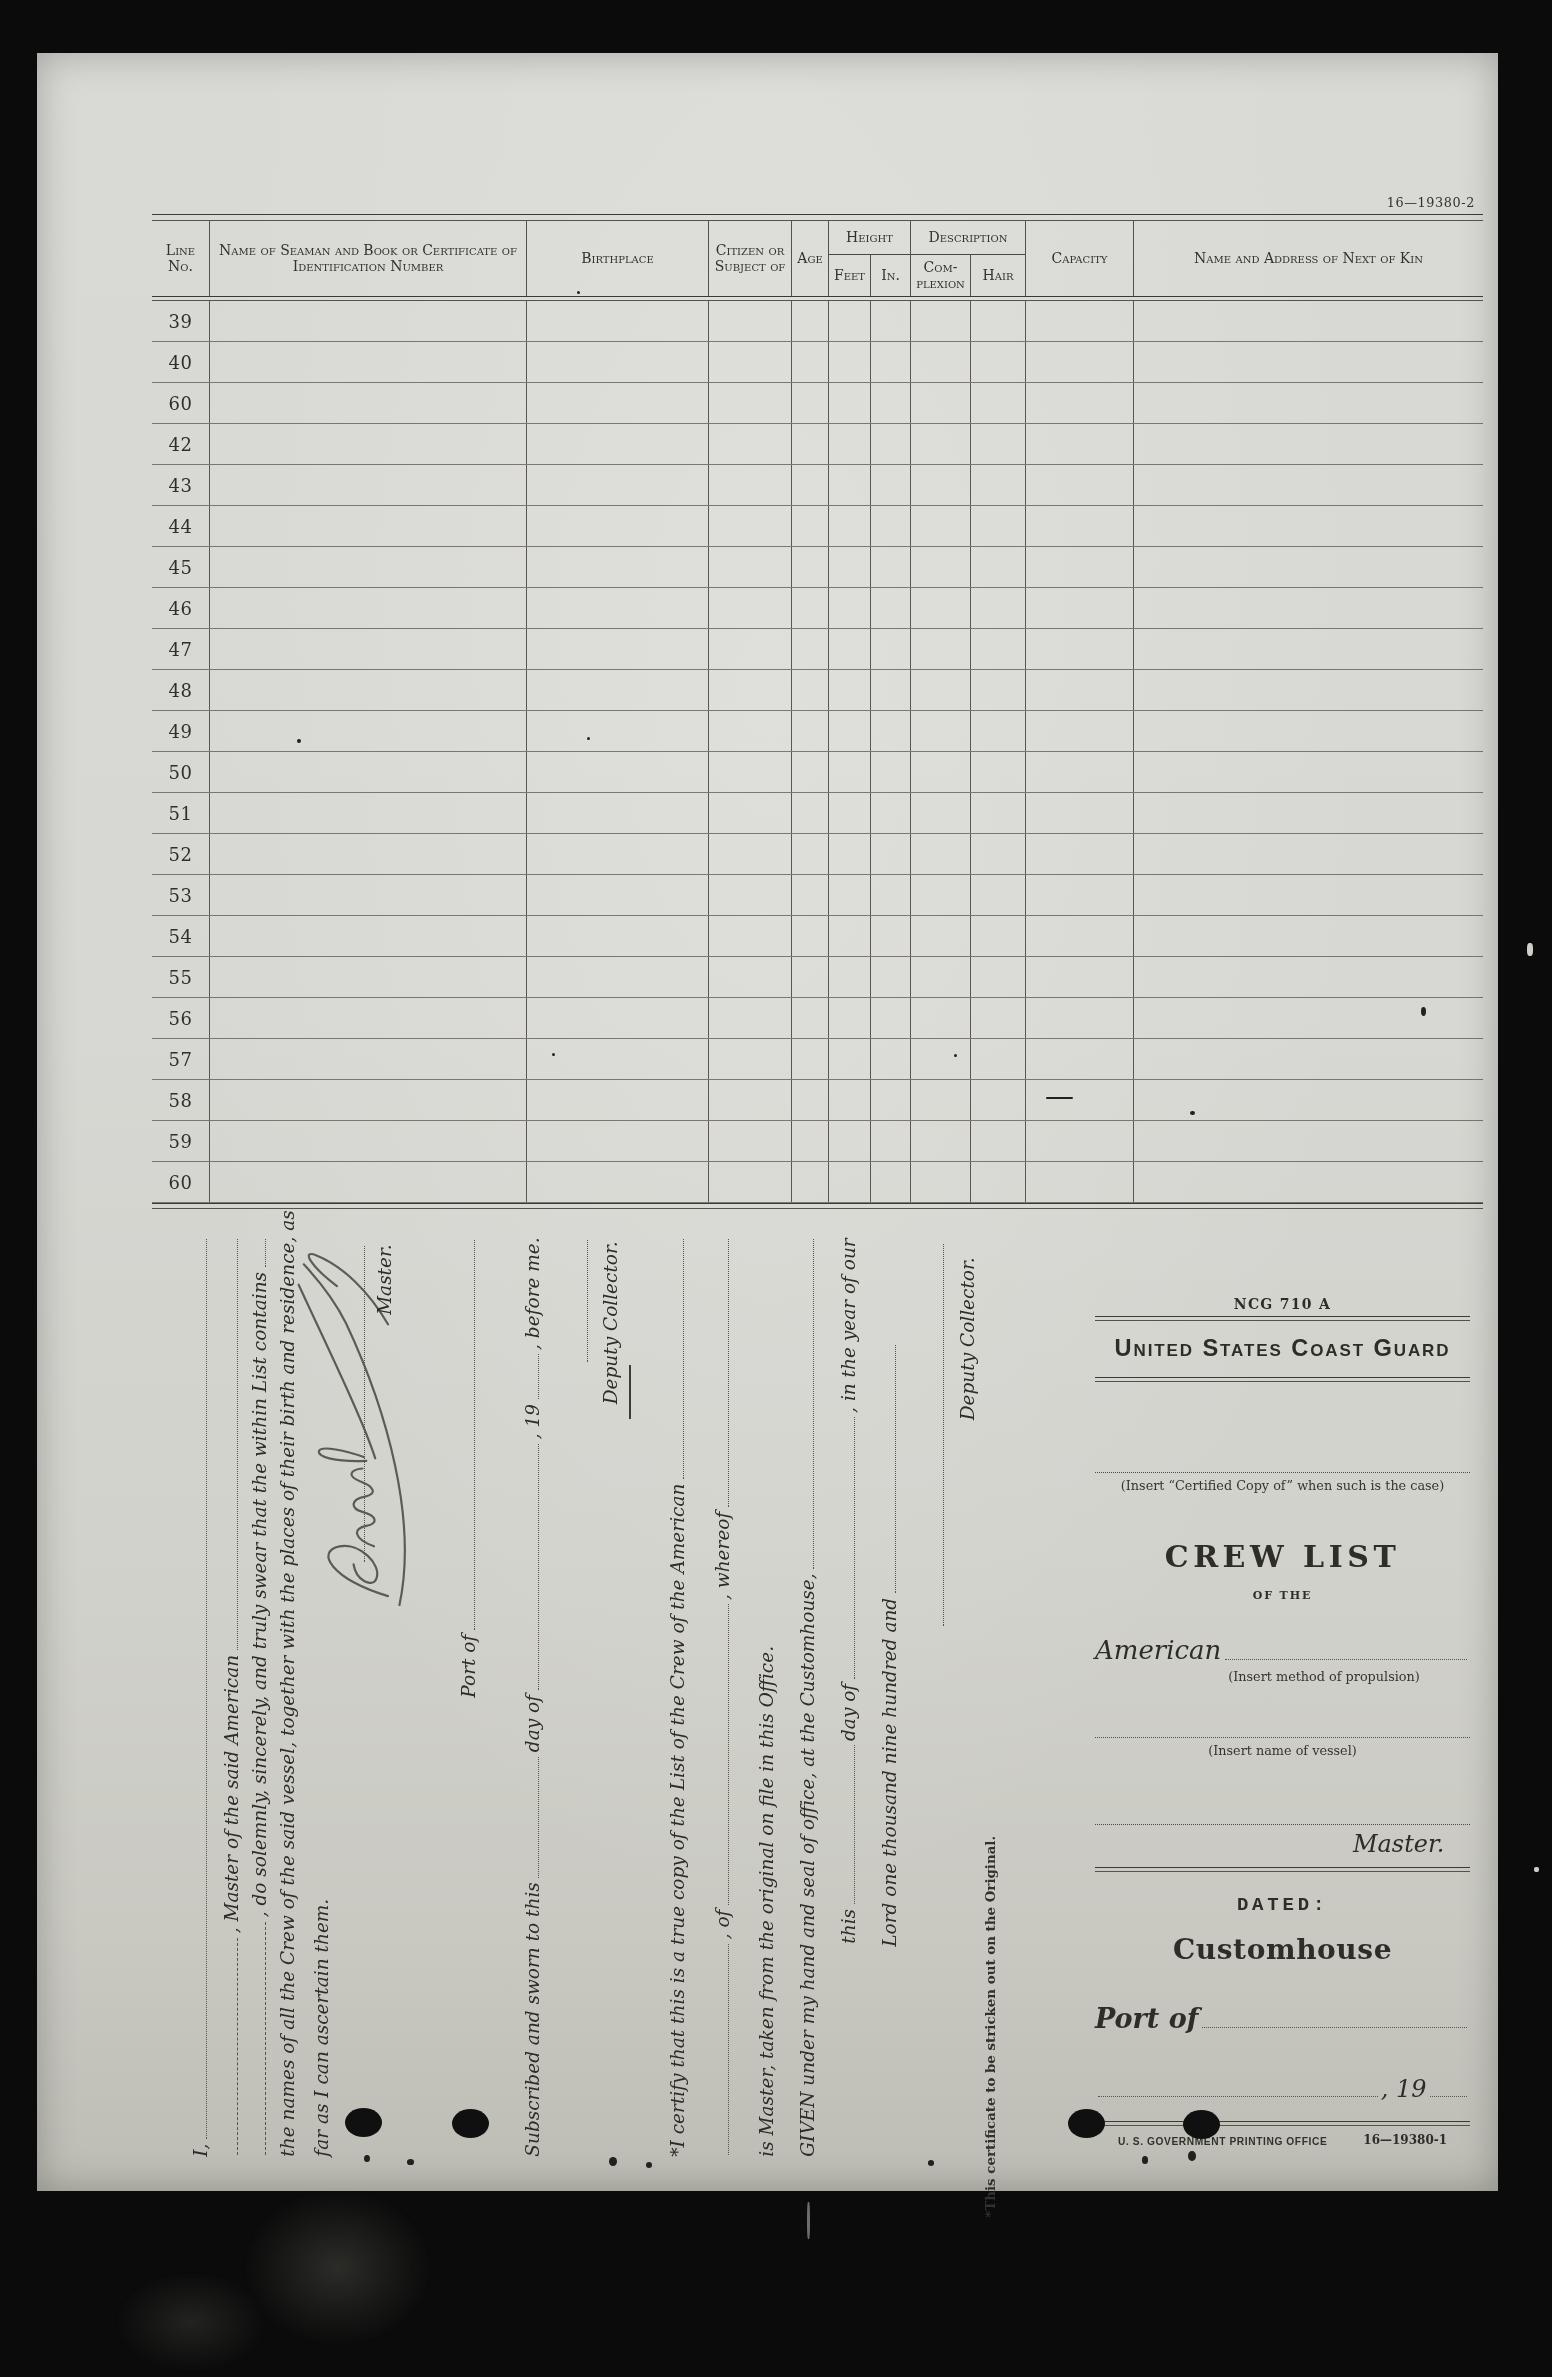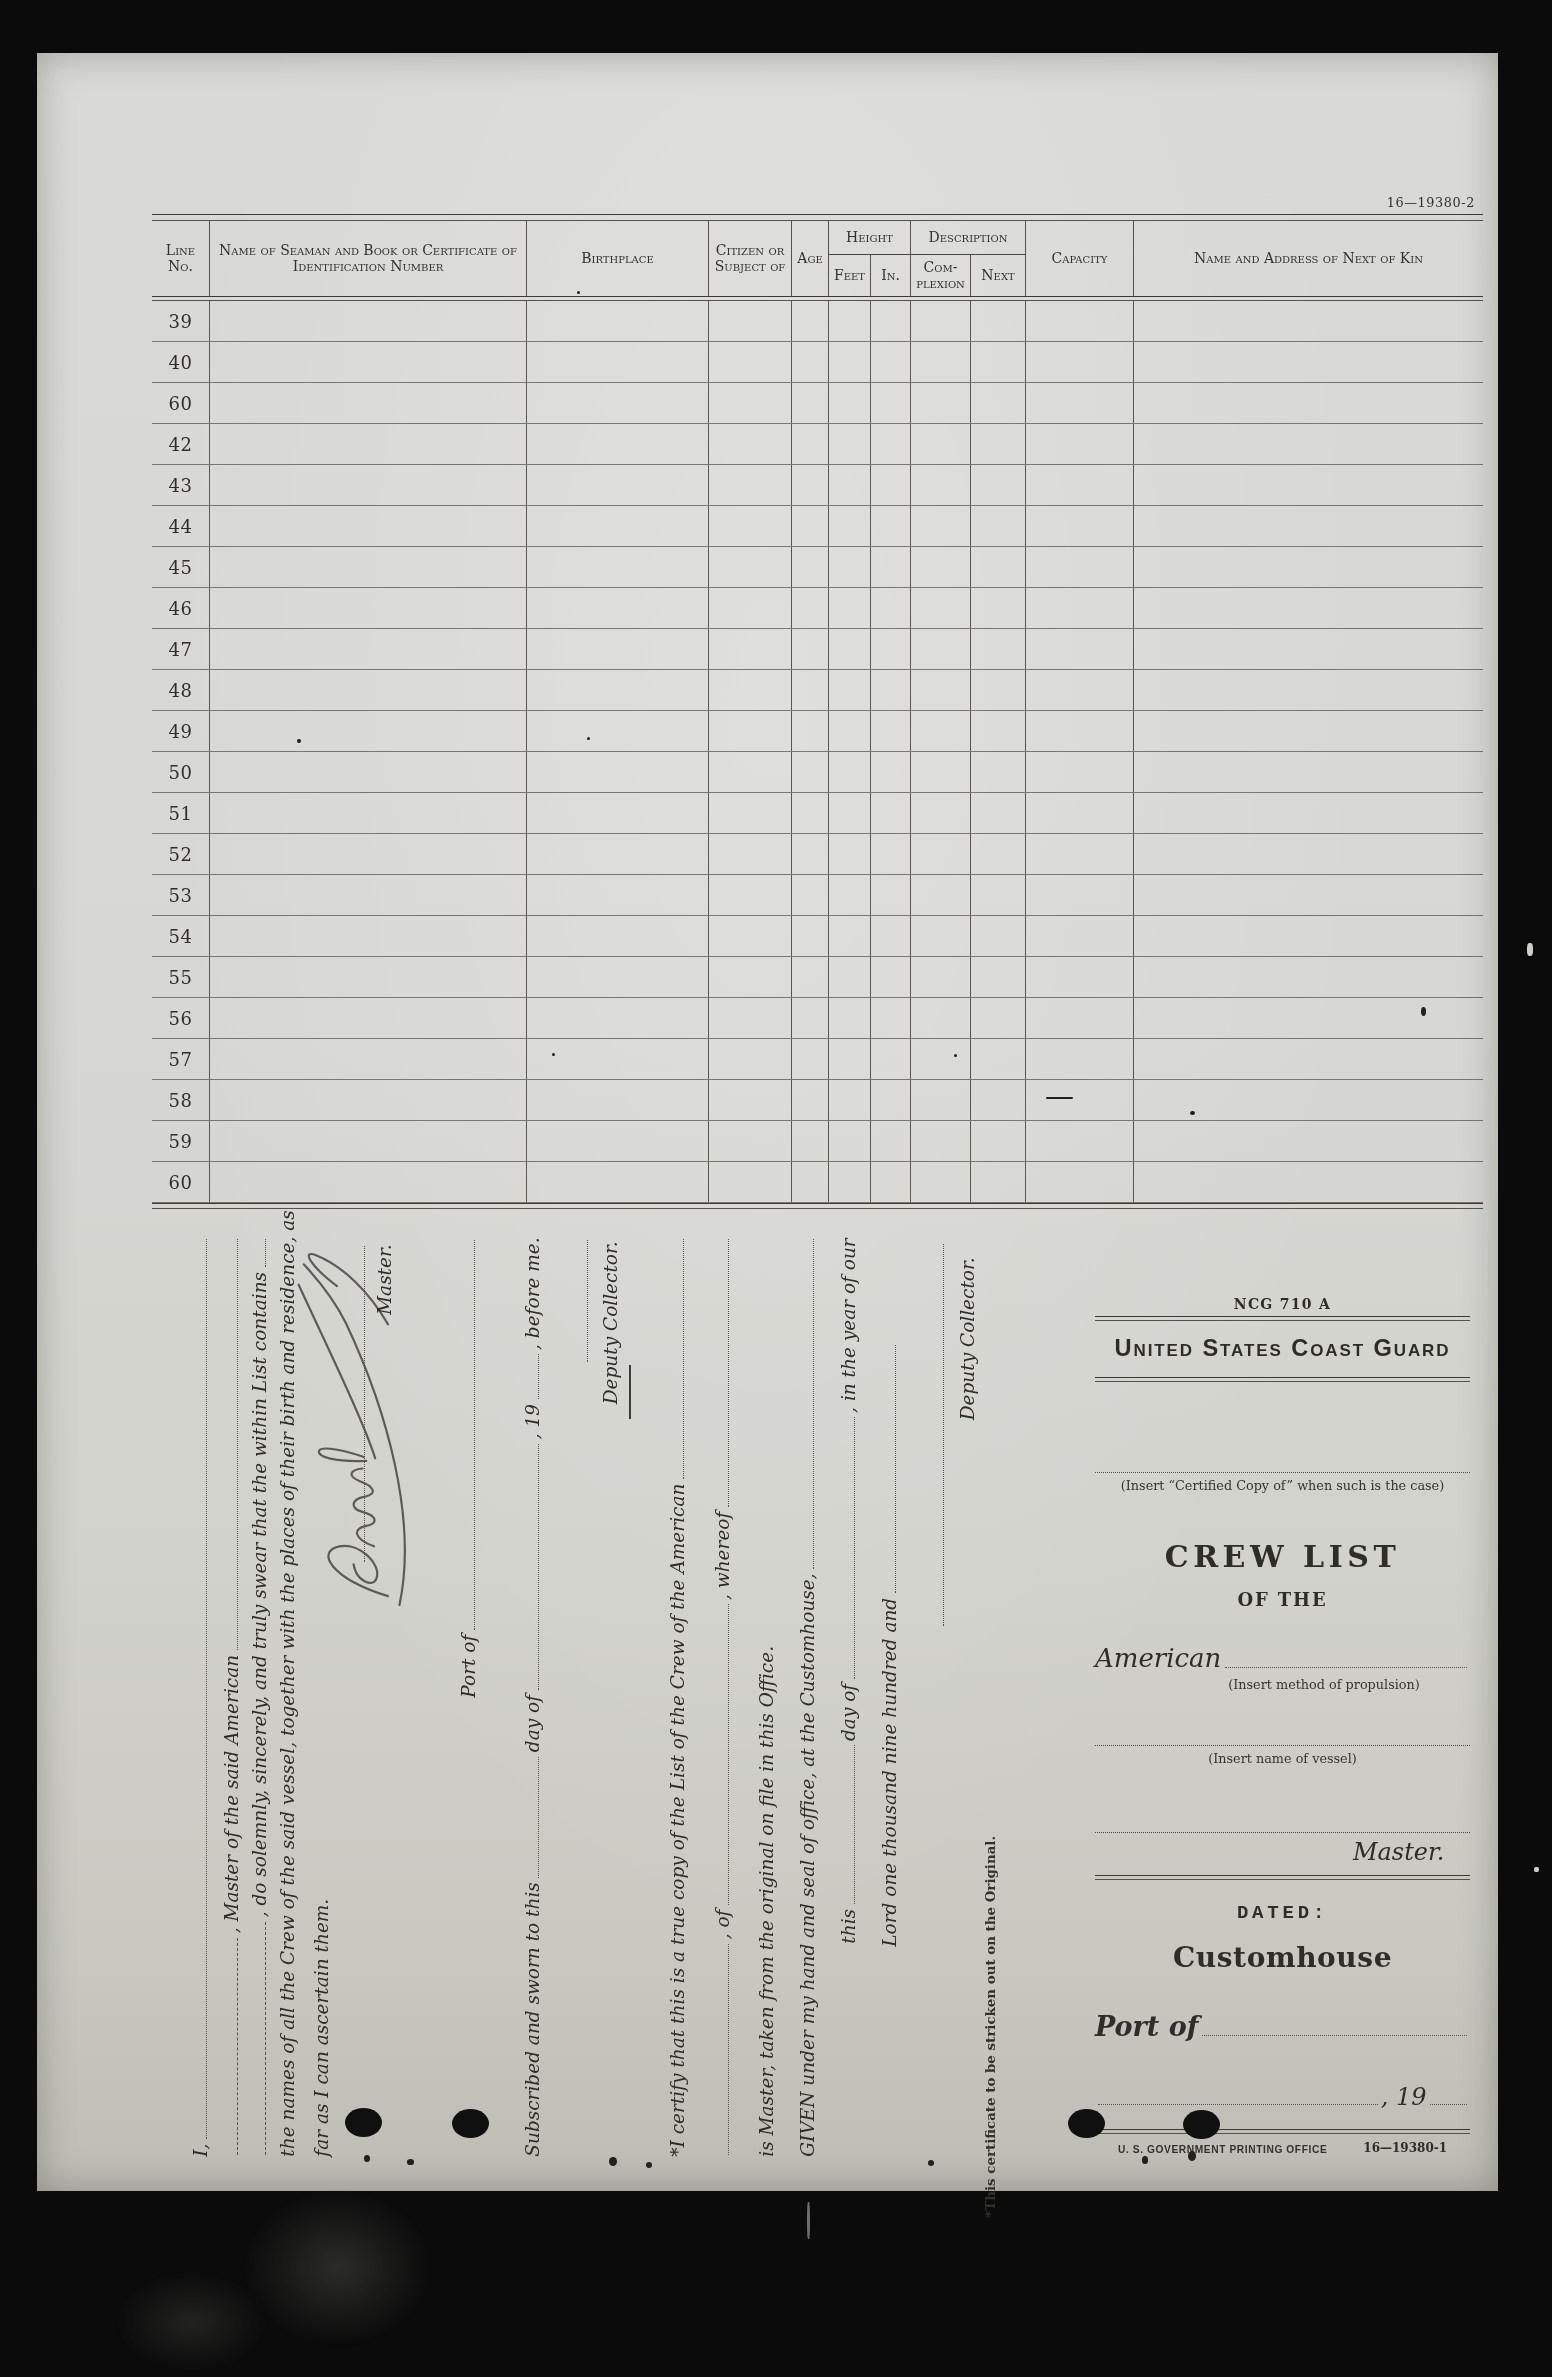--- a/index.html
+++ b/index.html
@@ -56,21 +56,21 @@
   
   .panel{position:absolute;left:1058px;top:1243px;width:375px;color:#2f2d28;}
   .p-center{text-align:center;}
   .p-rule{height:3.2px;border-top:1.3px solid #3c3a34;border-bottom:0.6px solid #55524a;}
   .p-dotted{border-bottom:1.9px dotted #504d45;height:1.3px;}
   .p-note{font-size:12.8px;color:#36342e;}
   .agency{font-family:"Liberation Sans", sans-serif;font-variant:small-caps;
           font-size:23.6px;letter-spacing:1.9px;font-weight:600;color:#2e2c27;}
   .formcode{font-size:14px;font-weight:700;letter-spacing:1.3px;}
   .crewtitle{font-size:30px;font-weight:700;letter-spacing:4.5px;}
-  .ofthe{font-size:18px;letter-spacing:1.9px;font-weight:600;}
+  .ofthe{font-size:11px;letter-spacing:1.9px;font-weight:600;}
   .ital{font-style:italic;}
   .flexline{display:flex;align-items:flex-end;}
   .dated{font-family:Liberation Mono, monospace;font-size:19px;letter-spacing:3.8px;font-weight:700;}
   .customhouse{font-size:28px;font-weight:700;letter-spacing:0.6px;}
   .gpo{font-family:"Liberation Sans", sans-serif;font-size:10.2px;font-weight:700;letter-spacing:0.6px;color:#33312c;}
   .gpono{font-size:12px;font-weight:700;font-family:"DejaVu Serif",serif;text-align:right;}
 
   
   .punch{position:absolute;width:37px;height:29px;border-radius:50%;background:#101010;}
   .speck{position:absolute;background:#23211d;border-radius:50%;}
@@ -92,21 +92,21 @@
       <div class="hcell span2">Birthplace</div>
       <div class="hcell span2">Citizen or Subject of</div>
       <div class="hcell span2">Age</div>
       <div class="hcell toprow" style="grid-column:6/8;">Height</div>
       <div class="hcell toprow" style="grid-column:8/10;">Description</div>
       <div class="hcell span2" style="grid-column:10;">Capacity</div>
       <div class="hcell span2" style="grid-column:11;">Name and Address of Next of Kin</div>
       <div class="hcell subrow" style="grid-column:6;">Feet</div>
       <div class="hcell subrow" style="grid-column:7;">In.</div>
       <div class="hcell subrow" style="grid-column:8;">Com-plexion</div>
-      <div class="hcell subrow" style="grid-column:9;">Next</div>
+      <div class="hcell subrow" style="grid-column:9;">Hair</div>
     </div>
     <div class="rule-double-lo"></div>
     <div class="tbody" id="tbody">
         <div class="trow grid-cols">
           <div class="line-num first">39</div>
           <div></div>
           <div></div>
           <div></div>
           <div></div>
           <div></div>

